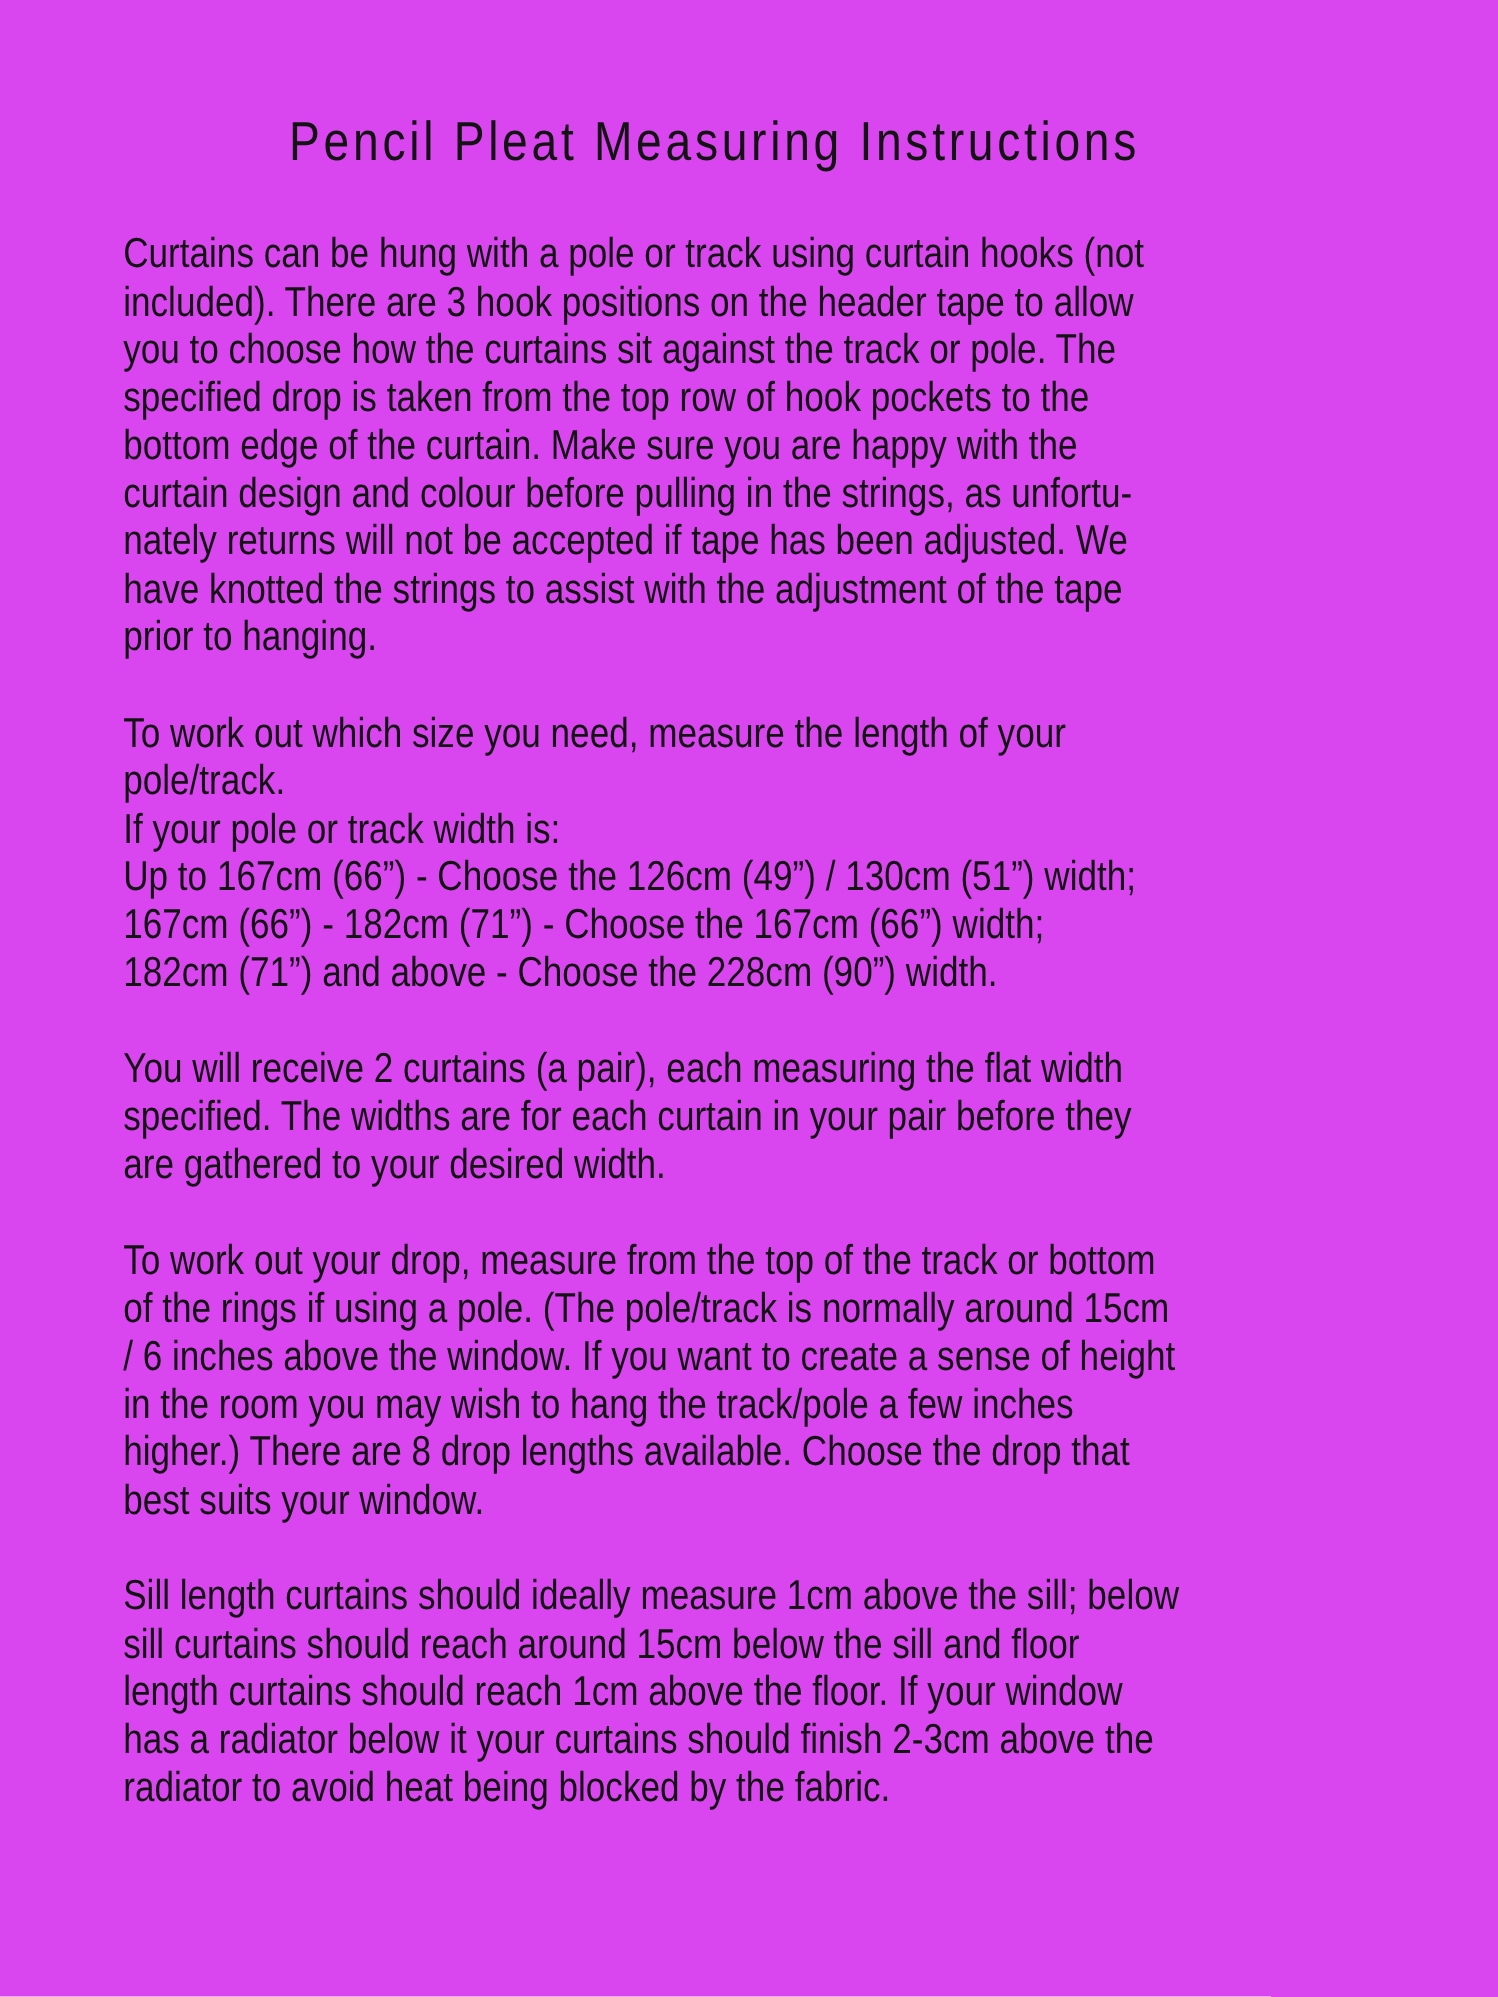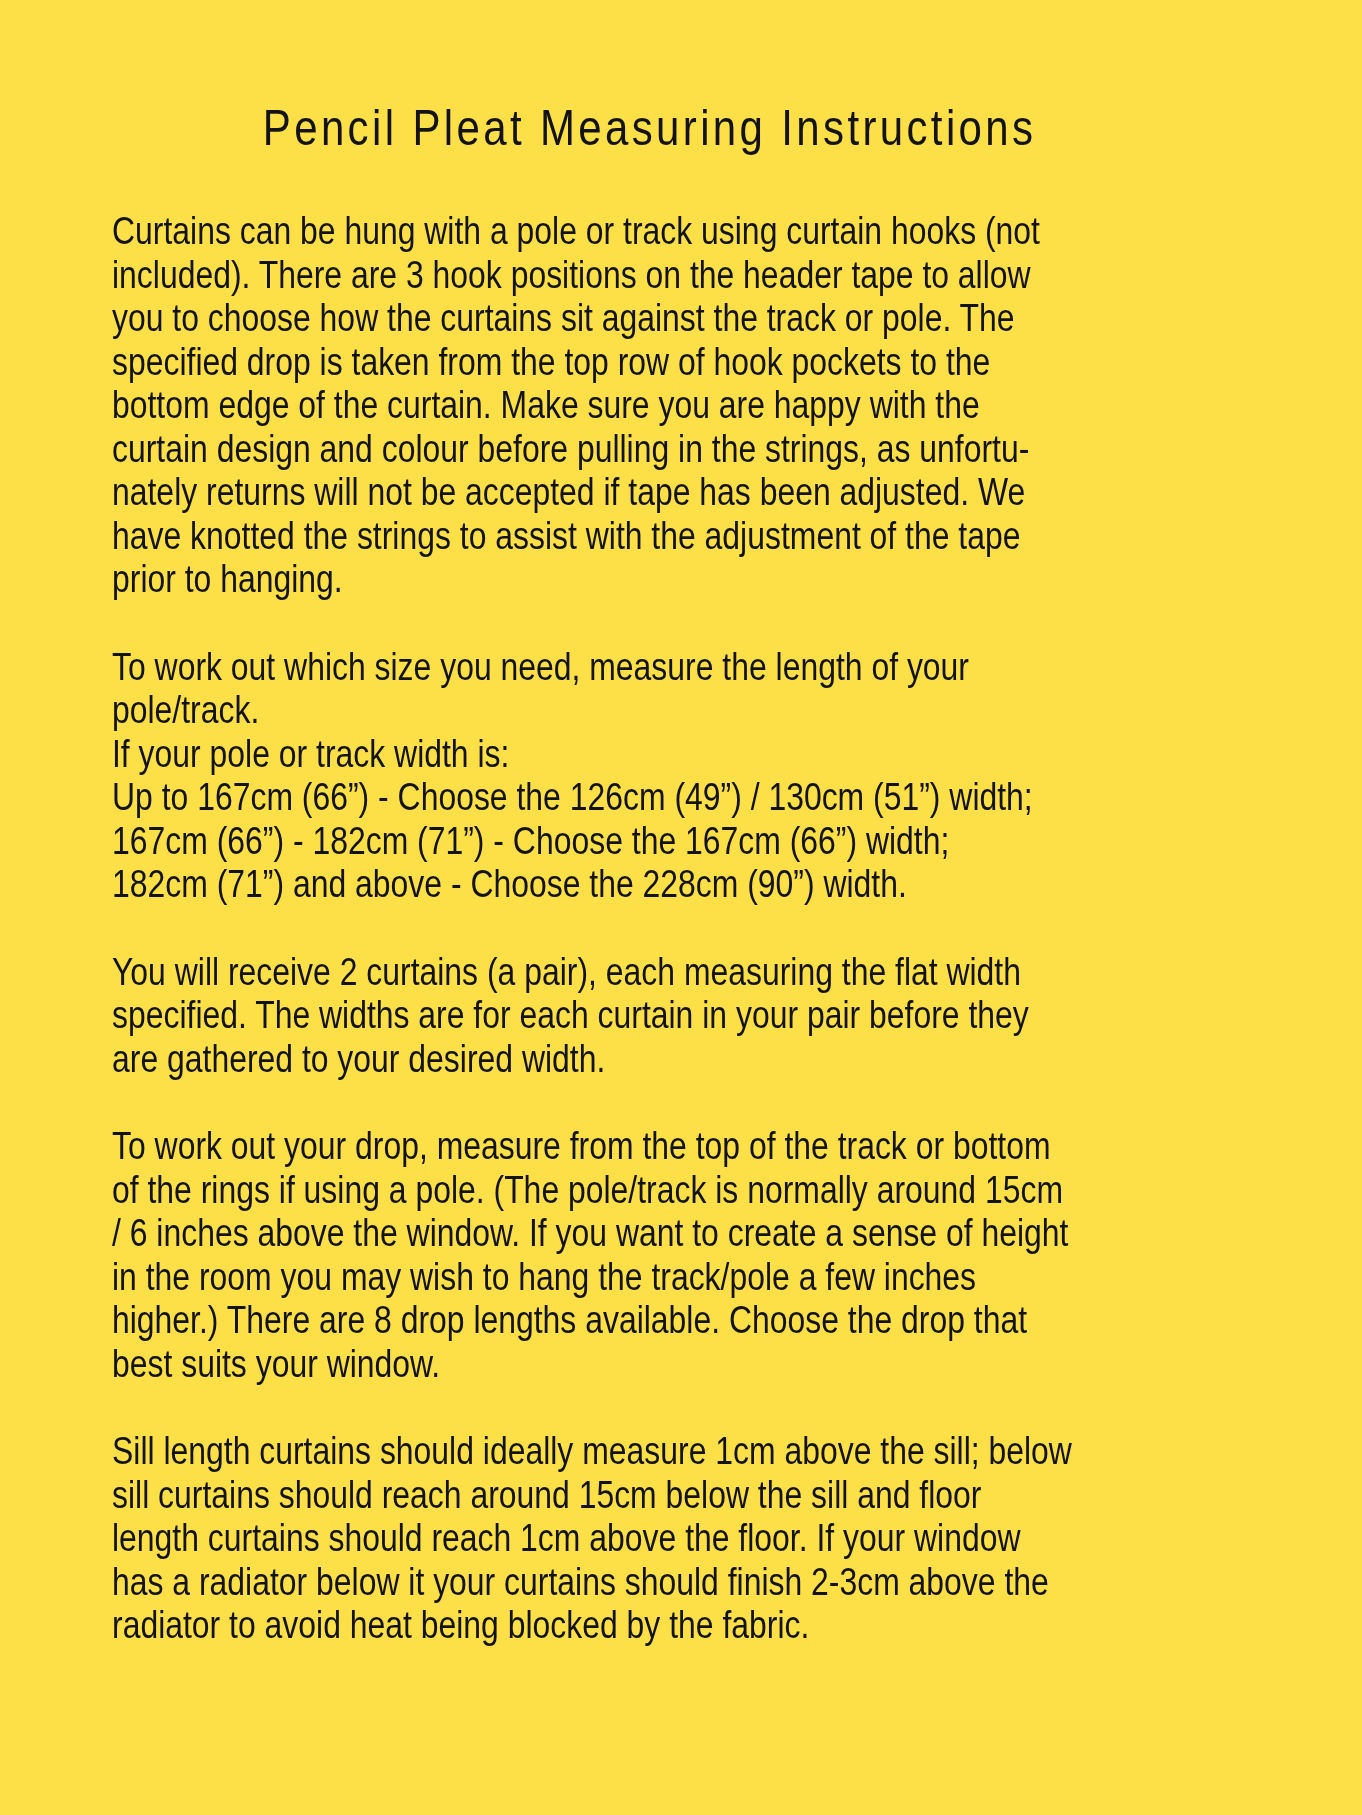--- a/index.html
+++ b/index.html
@@ -4,21 +4,21 @@
 <style>
   html, body {
     margin: 0;
     padding: 0;
     background: #ffffff;
   }
   .page {
     position: relative;
     width: 1362px;
     height: 1815px;
-    background: #fde047;
+    background: #d946ef;
     color: #131313;
     font-family: "Liberation Sans", sans-serif;
     overflow: hidden;
   }
   .content {
     position: absolute;
     left: 112px;
     top: 92px;
     width: 1280px;
     transform: scaleX(0.84);

